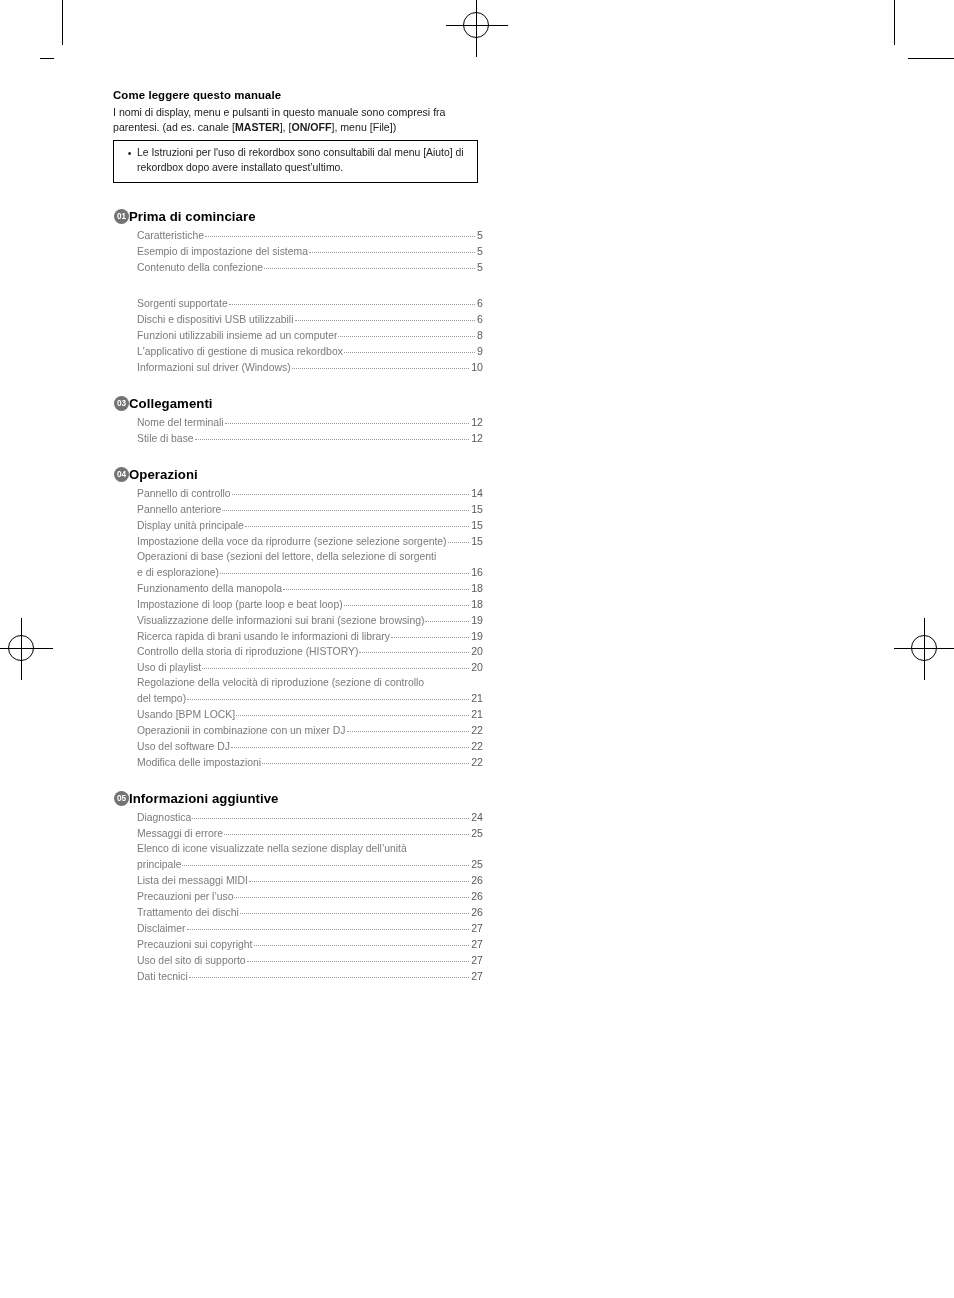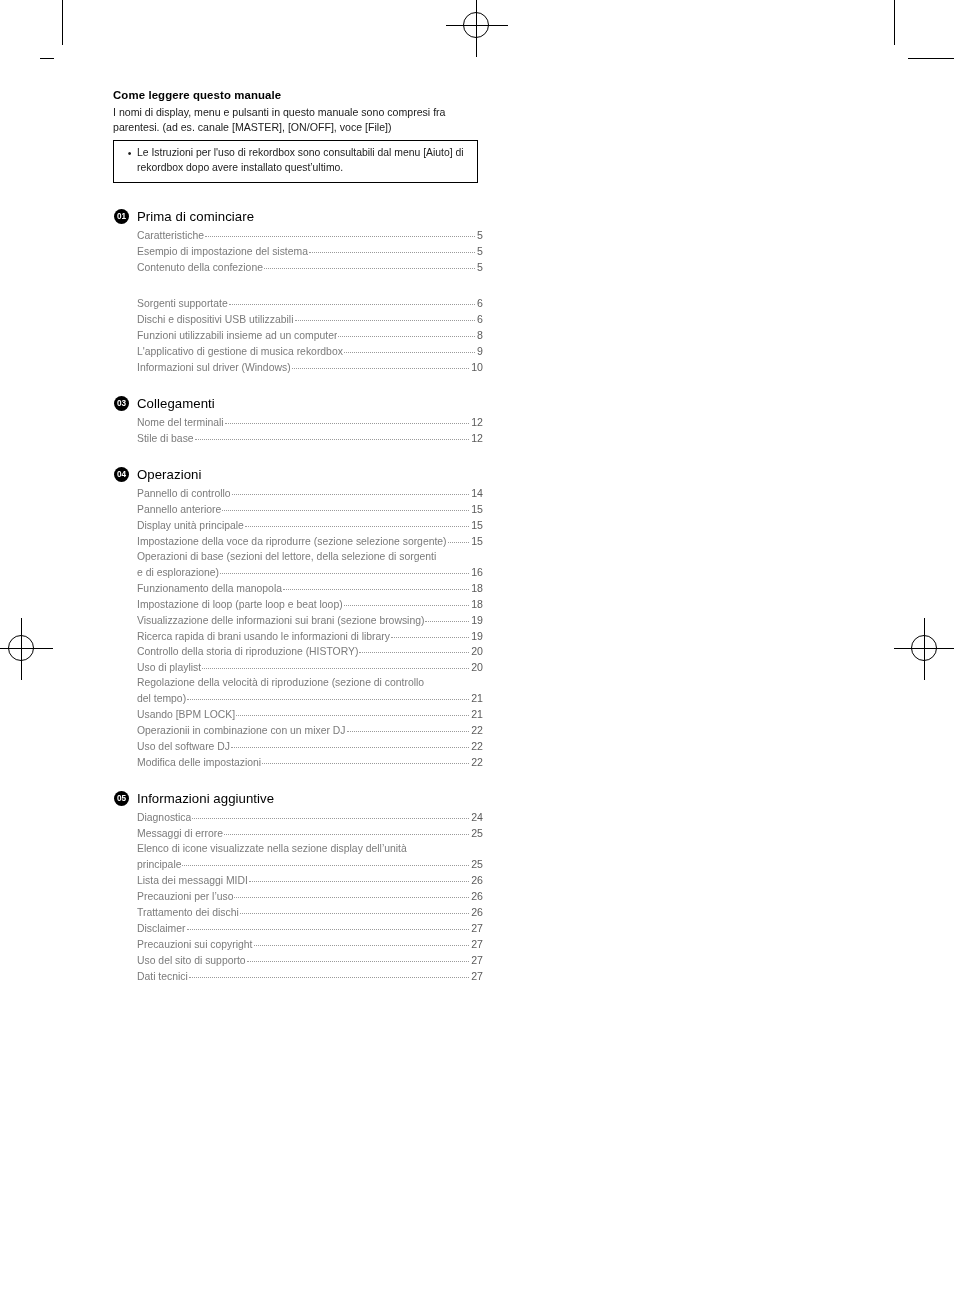--- a/index.html
+++ b/index.html
@@ -70,21 +70,21 @@
     letter-spacing: 0.01em;
     margin: 0 0 2px 0;
     line-height: 1.32;
   }
   .intro-para {
     font-size: 10.6px;
     color: #1b1b1b;
     line-height: 1.38;
     margin: 0 0 6px 0;
   }
-  .intro-para b { font-weight: normal; }
+  .intro-para b { font-weight: bold; }
 
   .note-box {
     border: 1.1px solid #000000;
     box-sizing: border-box;
     width: 365px;
     padding: 5px 8px 6px 8px;
     margin-bottom: 26px;
   }
   .note-row {
     display: flex;
@@ -112,35 +112,34 @@
   .chapter-head {
     display: flex;
     align-items: center;
     margin-bottom: 4px;
     margin-left: 1px;
   }
   .chapter-badge {
     width: 15px;
     height: 15px;
     border-radius: 50%;
-    background: #000000;
+    background: #737373;
     color: #ffffff;
     font-size: 8.2px;
     font-weight: bold;
     display: flex;
     align-items: center;
     justify-content: center;
     flex: 0 0 15px;
     letter-spacing: -0.02em;
   }
   .chapter-title {
     font-size: 13.2px;
-    font-weight: normal;
+    font-weight: bold;
     color: #000000;
-    margin-left: 8px;
     letter-spacing: 0.005em;
   }
 
   .toc-list {
     margin: 0;
     padding: 0 0 0 24px;
     list-style: none;
   }
   .toc-entry {
     display: flex;
@@ -243,21 +242,21 @@
   <div class="regmark" style="left:894px; top:618px;">
     <div class="rv"></div>
       <div class="rh"></div>
       <div class="rc"></div>
   </div>
 
   <div id="content">
 
     <h1 class="intro-title">Come leggere questo manuale</h1>
 
-    <p class="intro-para" id="intro-paragraph"><span>I nomi di display, menu e pulsanti in questo manuale sono compresi fra parentesi. (ad es. canale [</span><b>MASTER</b><span>], [</span><b>ON/OFF</b><span>], voce [File])</span></p>
+    <p class="intro-para" id="intro-paragraph"><span>I nomi di display, menu e pulsanti in questo manuale sono compresi fra parentesi. (ad es. canale [</span><b>MASTER</b><span>], [</span><b>ON/OFF</b><span>], menu [File])</span></p>
 
     <div class="note-box">
       <div class="note-row">
         <span class="note-bullet">•</span>
         <span class="note-text">Le Istruzioni per l'uso di rekordbox sono consultabili dal menu [Aiuto] di rekordbox dopo avere installato quest’ultimo.</span>
       </div>
     </div>
 
     <div id="chapters">
         <div class="chapter">

